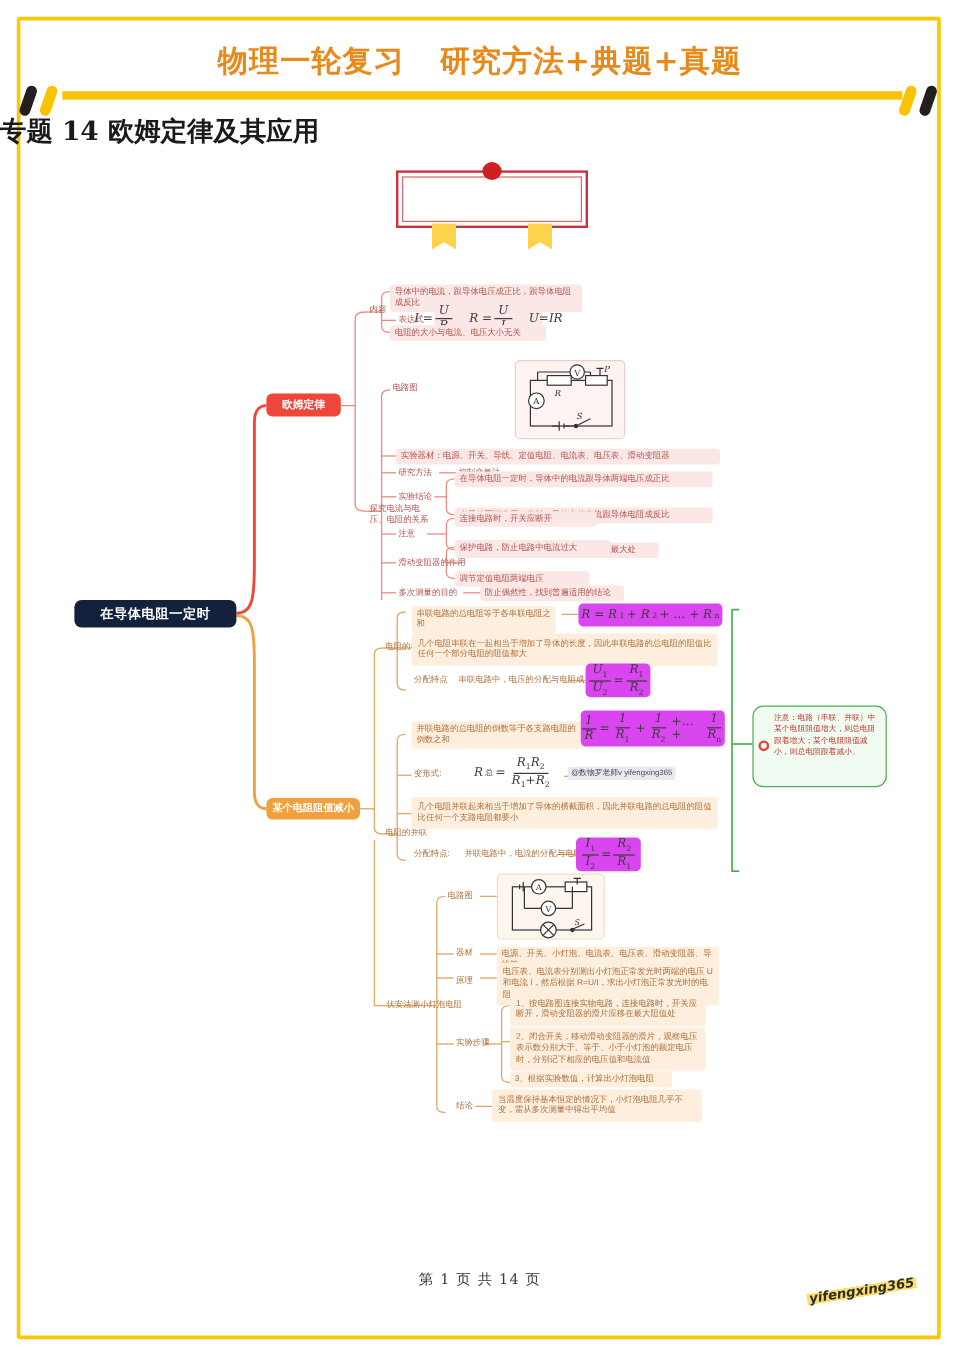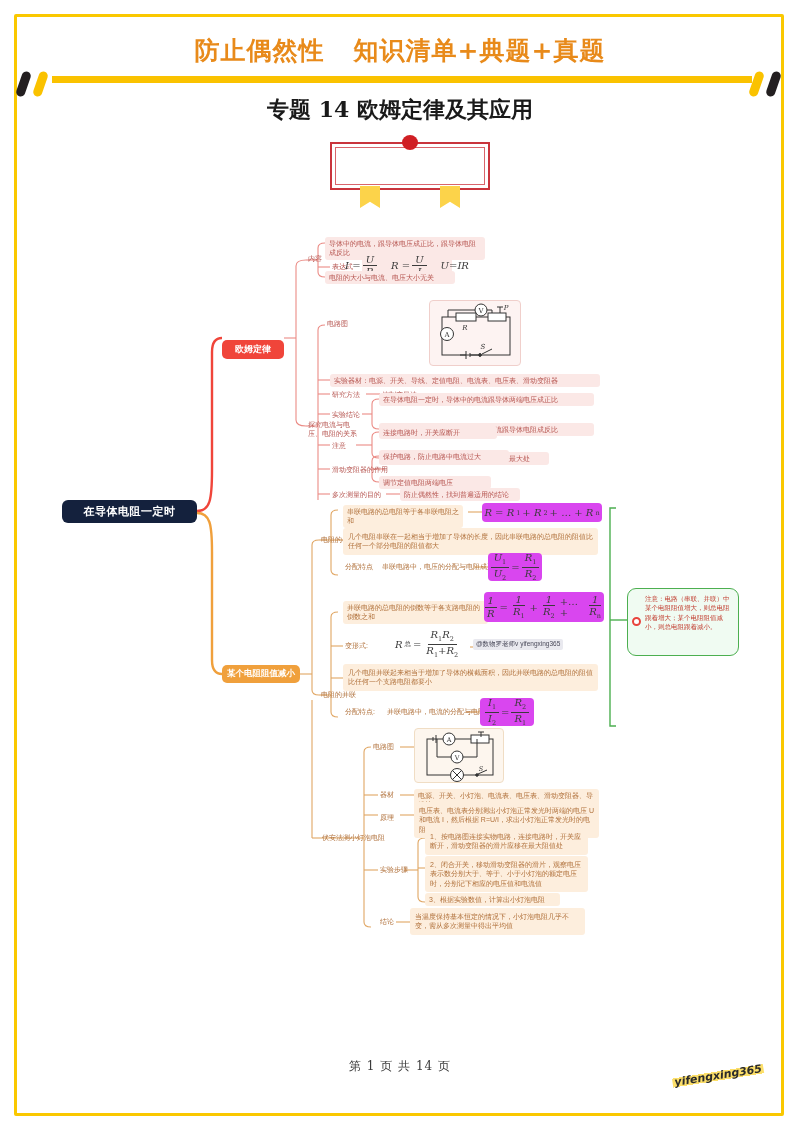--- a/index.html
+++ b/index.html
@@ -22,21 +22,21 @@
     white-space:pre;
   }
   .banner-rule{position:absolute;left:52px;top:46px;width:700px;height:7px;background:#fac200;}
   .quote{position:absolute;width:9px;height:26px;border-radius:5px;transform:rotate(19deg);}
   .q-l-black{left:19px;top:41px;background:#231f20;}
   .q-l-yellow{left:36px;top:41px;background:#fac200;}
   .q-r-black{left:769px;top:41px;background:#231f20;}
   .q-r-yellow{left:752px;top:41px;background:#fac200;}
 
   .doc-title{
-    position:absolute;left:0;top:95px;width:800px;text-align:center;
+    position:absolute;left:0;top:95px;width:800px;text-align:left;
     font-family:"DejaVu Serif","Liberation Serif",serif;
     font-size:22px;font-weight:bold;color:#1a1a1a;
   }
 
   
   .badge-wrap{position:absolute;left:330px;top:142px;width:160px;height:60px;}
   .badge-outer{position:absolute;left:0;top:0;width:160px;height:48px;border:2px solid #c9343c;box-sizing:border-box;}
   .badge-inner{position:absolute;left:5px;top:5px;width:150px;height:38px;border:1px solid #d9656b;box-sizing:border-box;}
   .badge-text{
     position:absolute;left:0;top:11px;width:160px;text-align:center;
@@ -55,21 +55,21 @@
   .node{position:absolute;box-sizing:border-box;}
 
   .root{
     left:62px;top:500px;width:135px;height:23px;background:#14213d;
     border-radius:6px;color:#fff;font-size:11px;font-weight:bold;
     display:flex;align-items:center;justify-content:center;letter-spacing:.5px;
   }
   .br-red{
     left:222px;top:328px;width:62px;height:19px;background:#f0453a;
     border-radius:5px;color:#fff;font-size:9px;font-weight:bold;
-    display:flex;align-items:center;justify-content:center;margin-top:12px;
+    display:flex;align-items:center;justify-content:center;
   }
   .br-orange{
     left:222px;top:665px;width:78px;height:18px;background:#f0a03c;
     border-radius:5px;color:#fff;font-size:8.5px;font-weight:bold;
     display:flex;align-items:center;justify-content:center;
   }
 
   .lbl{
     font-size:7px;color:#b5534e;line-height:1.35;padding:2px 4px;
     background:#fbe8e6;border-radius:3px;display:flex;align-items:center;
@@ -124,21 +124,21 @@
     background:linear-gradient(transparent 18%,#fcdf6a 18%,#fcdf6a 88%,transparent 88%);
     padding:0 2px;
   }
 </style>
 </head>
 <body>
 
 <div class="page-frame"></div>
 
 <div class="banner">
-  <div class="banner-title">防止偶然性   知识清单+典题+真题</div>
+  <div class="banner-title">物理一轮复习   研究方法+典题+真题</div>
   <div class="banner-rule"></div>
   <div class="quote q-l-black"></div>
   <div class="quote q-l-yellow"></div>
   <div class="quote q-r-black"></div>
   <div class="quote q-r-yellow"></div>
 </div>
 
 <div class="doc-title">专题 14 欧姆定律及其应用</div>
 
 <div class="badge-wrap">

